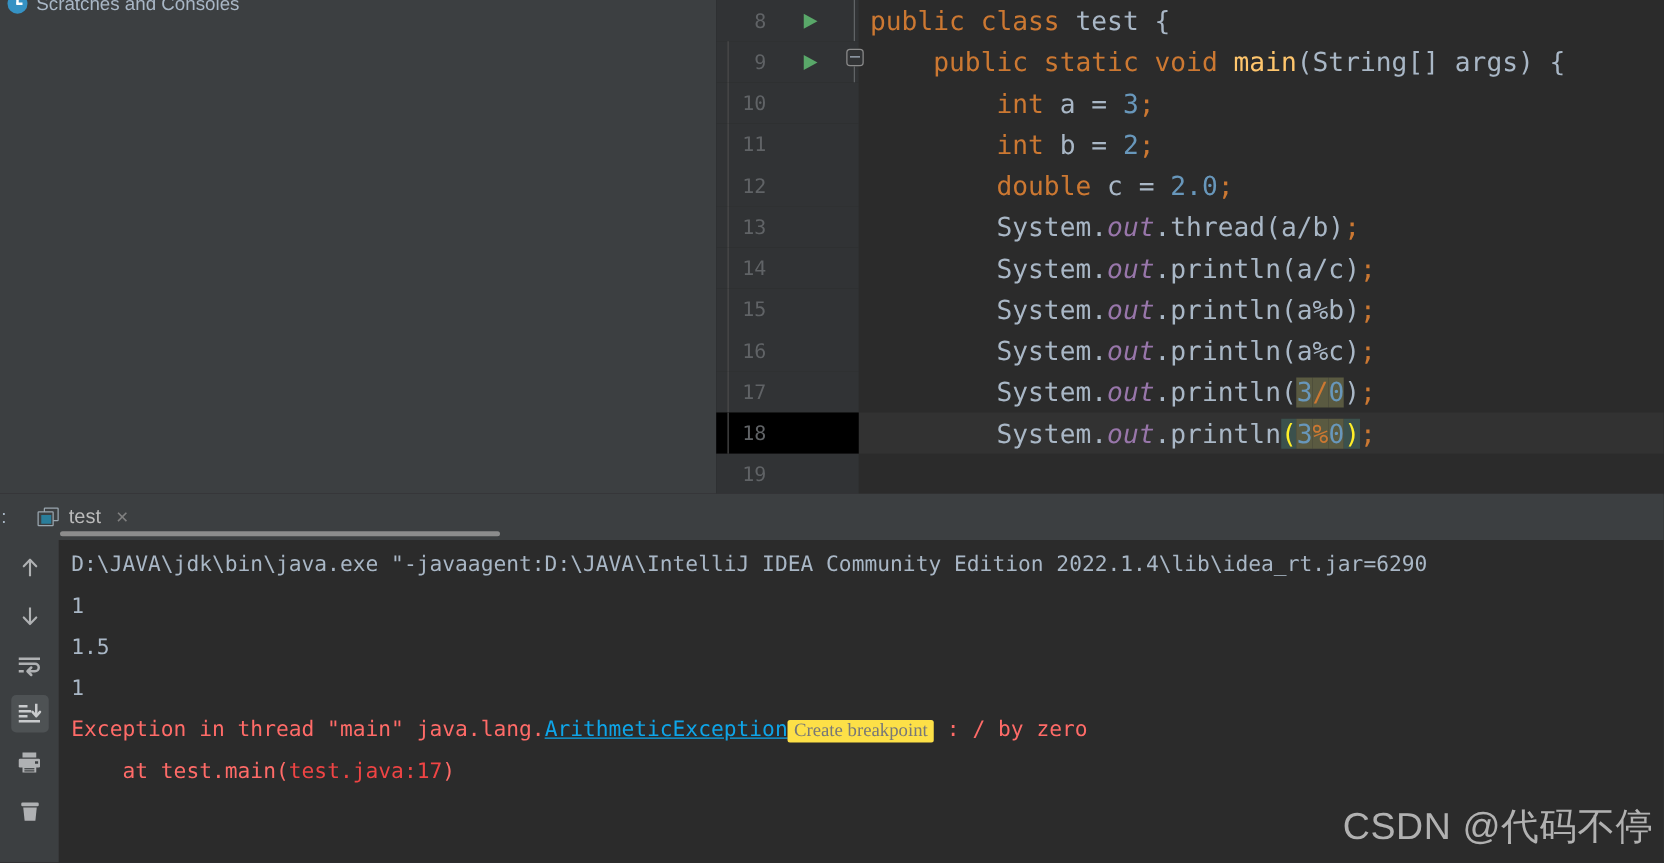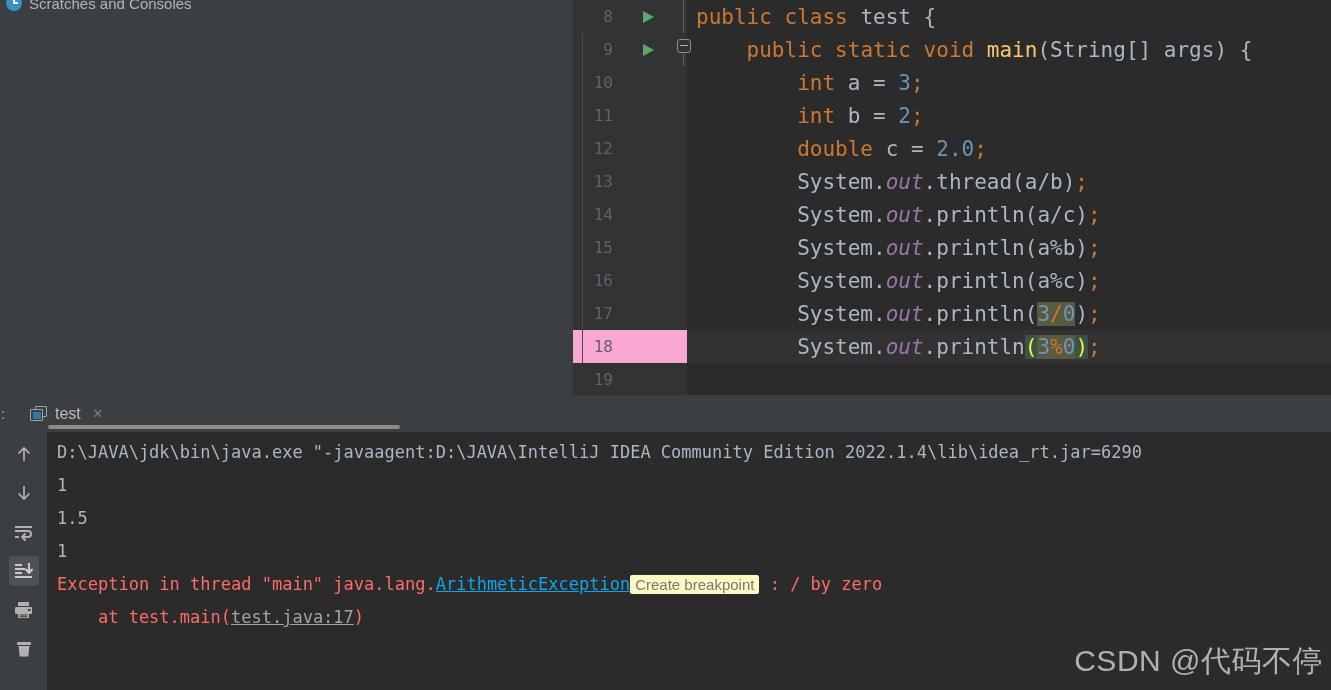--- a/index.html
+++ b/index.html
@@ -51,21 +51,21 @@
   }
   .code-line {
     position: relative; height: 33px; display: flex; align-items: center;
     white-space: pre;
   }
   .code-line.current { background: #323232; }
   .gutter {
     position: relative; flex: 0 0 auto; width: 114px; height: 33px;
     background: #313335; display: flex; align-items: center;
   }
-  .code-line.current .gutter { background: #f9a8d4; }
+  .code-line.current .gutter { background: #000000; }
   .lineno {
     position: absolute; right: 74px; color: #606366;
     font-size: 16px; font-family: "DejaVu Sans Mono", monospace;
   }
   .run-tri {
     position: absolute; left: 70px; width: 0; height: 0;
     border-left: 11px solid #59A869;
     border-top: 6.5px solid transparent;
     border-bottom: 6.5px solid transparent;
   }
@@ -177,25 +177,25 @@
 
   .console-out {
     flex: 1 1 auto; height: 258px; background: #2B2B2B;
     padding: 4px 0 0 10px; position: relative; overflow: hidden;
     font-family: "DejaVu Sans Mono", monospace; font-size: 17px;
   }
   .out-line {
     height: 33px; line-height: 33px; color: #A9B7C6; white-space: pre;
   }
   .out-err { color: #FF6B68; }
-  .out-link { color: #a3a3a3; text-decoration: underline; }
+  .out-link { color: #ef4444; }
   .out-gray-link { color: #0ea5e9; text-decoration: underline; }
   .out-breakpoint {
-    color: #787878; background: #fef9c3; padding: 1px 5px; border-radius: 2px;
-    font-family: Liberation Sans, sans-serif; font-size: 15px;
+    color: #787878; background: #fde047; padding: 1px 5px; border-radius: 2px;
+    font-family: Liberation Serif, serif; font-size: 15px;
   }
   .watermark {
     position: absolute; right: 8px; bottom: 8px;
     color: #C9C9C9; font-size: 30px; opacity: .85;
     font-family: "Liberation Sans", sans-serif; letter-spacing: .5px;
   }
   .sep-line {
     position: absolute; left: 0; top: 0; width: 1331px; height: 1px;
     background: #2B2B2B;
   }

